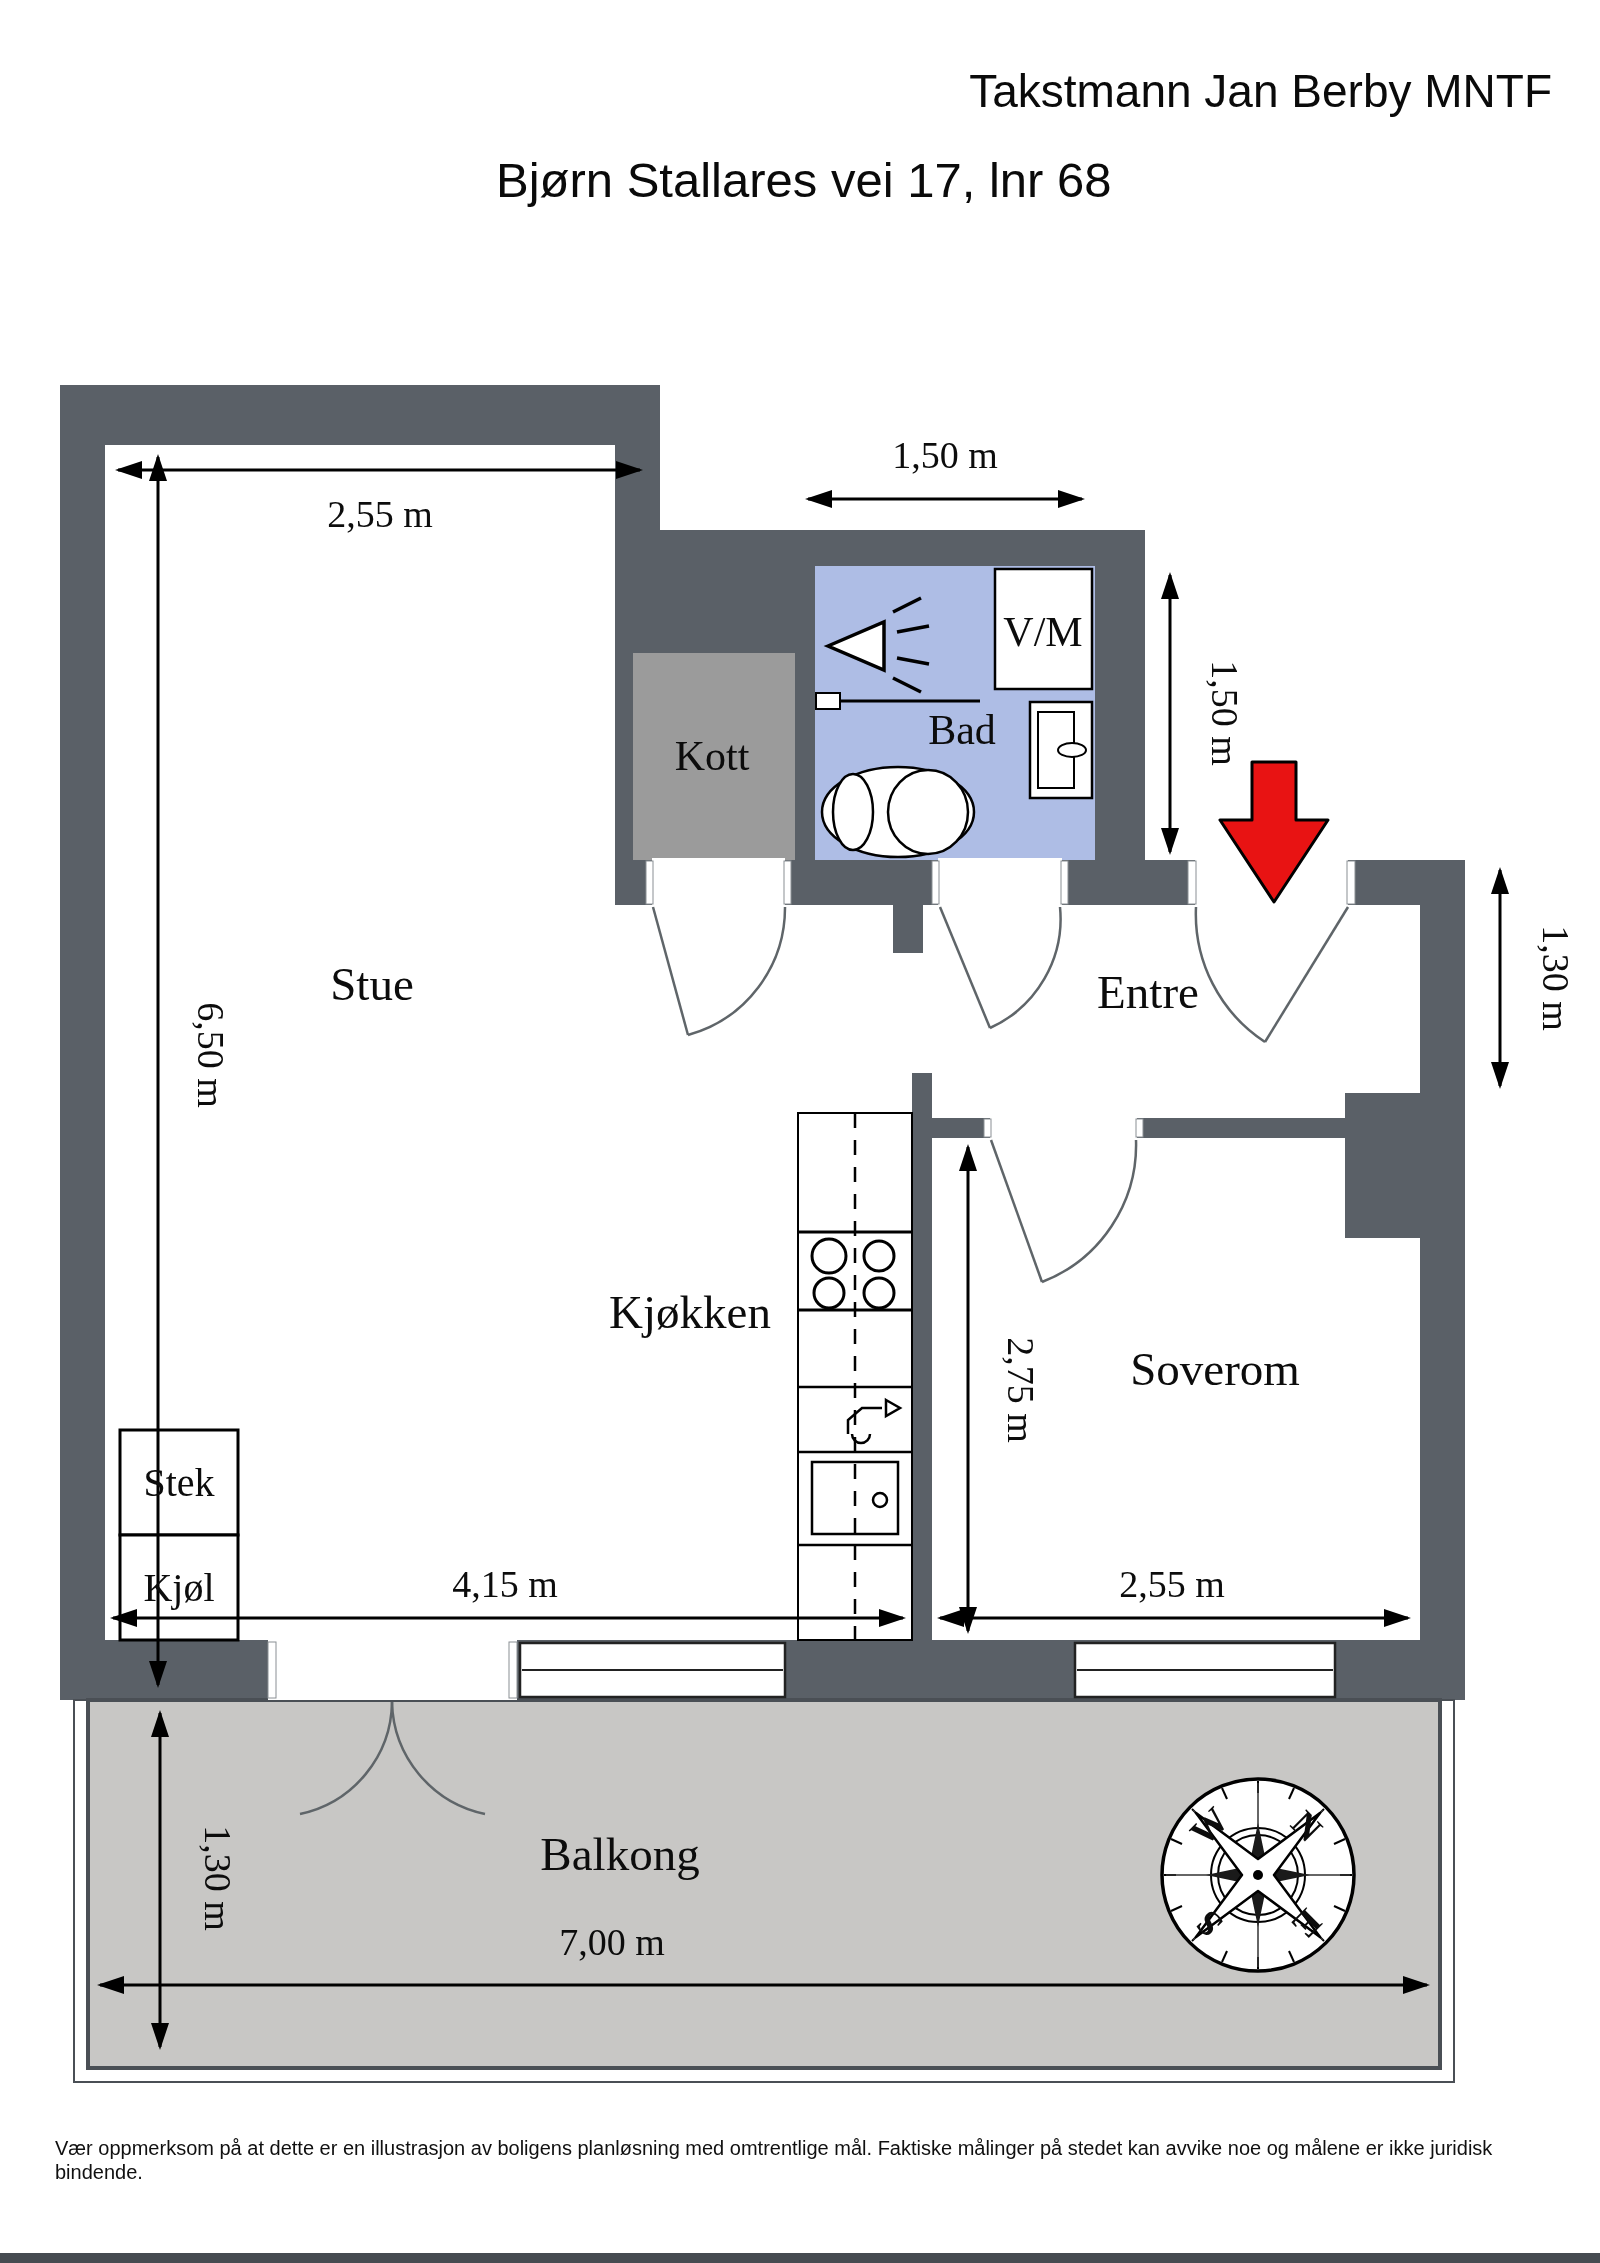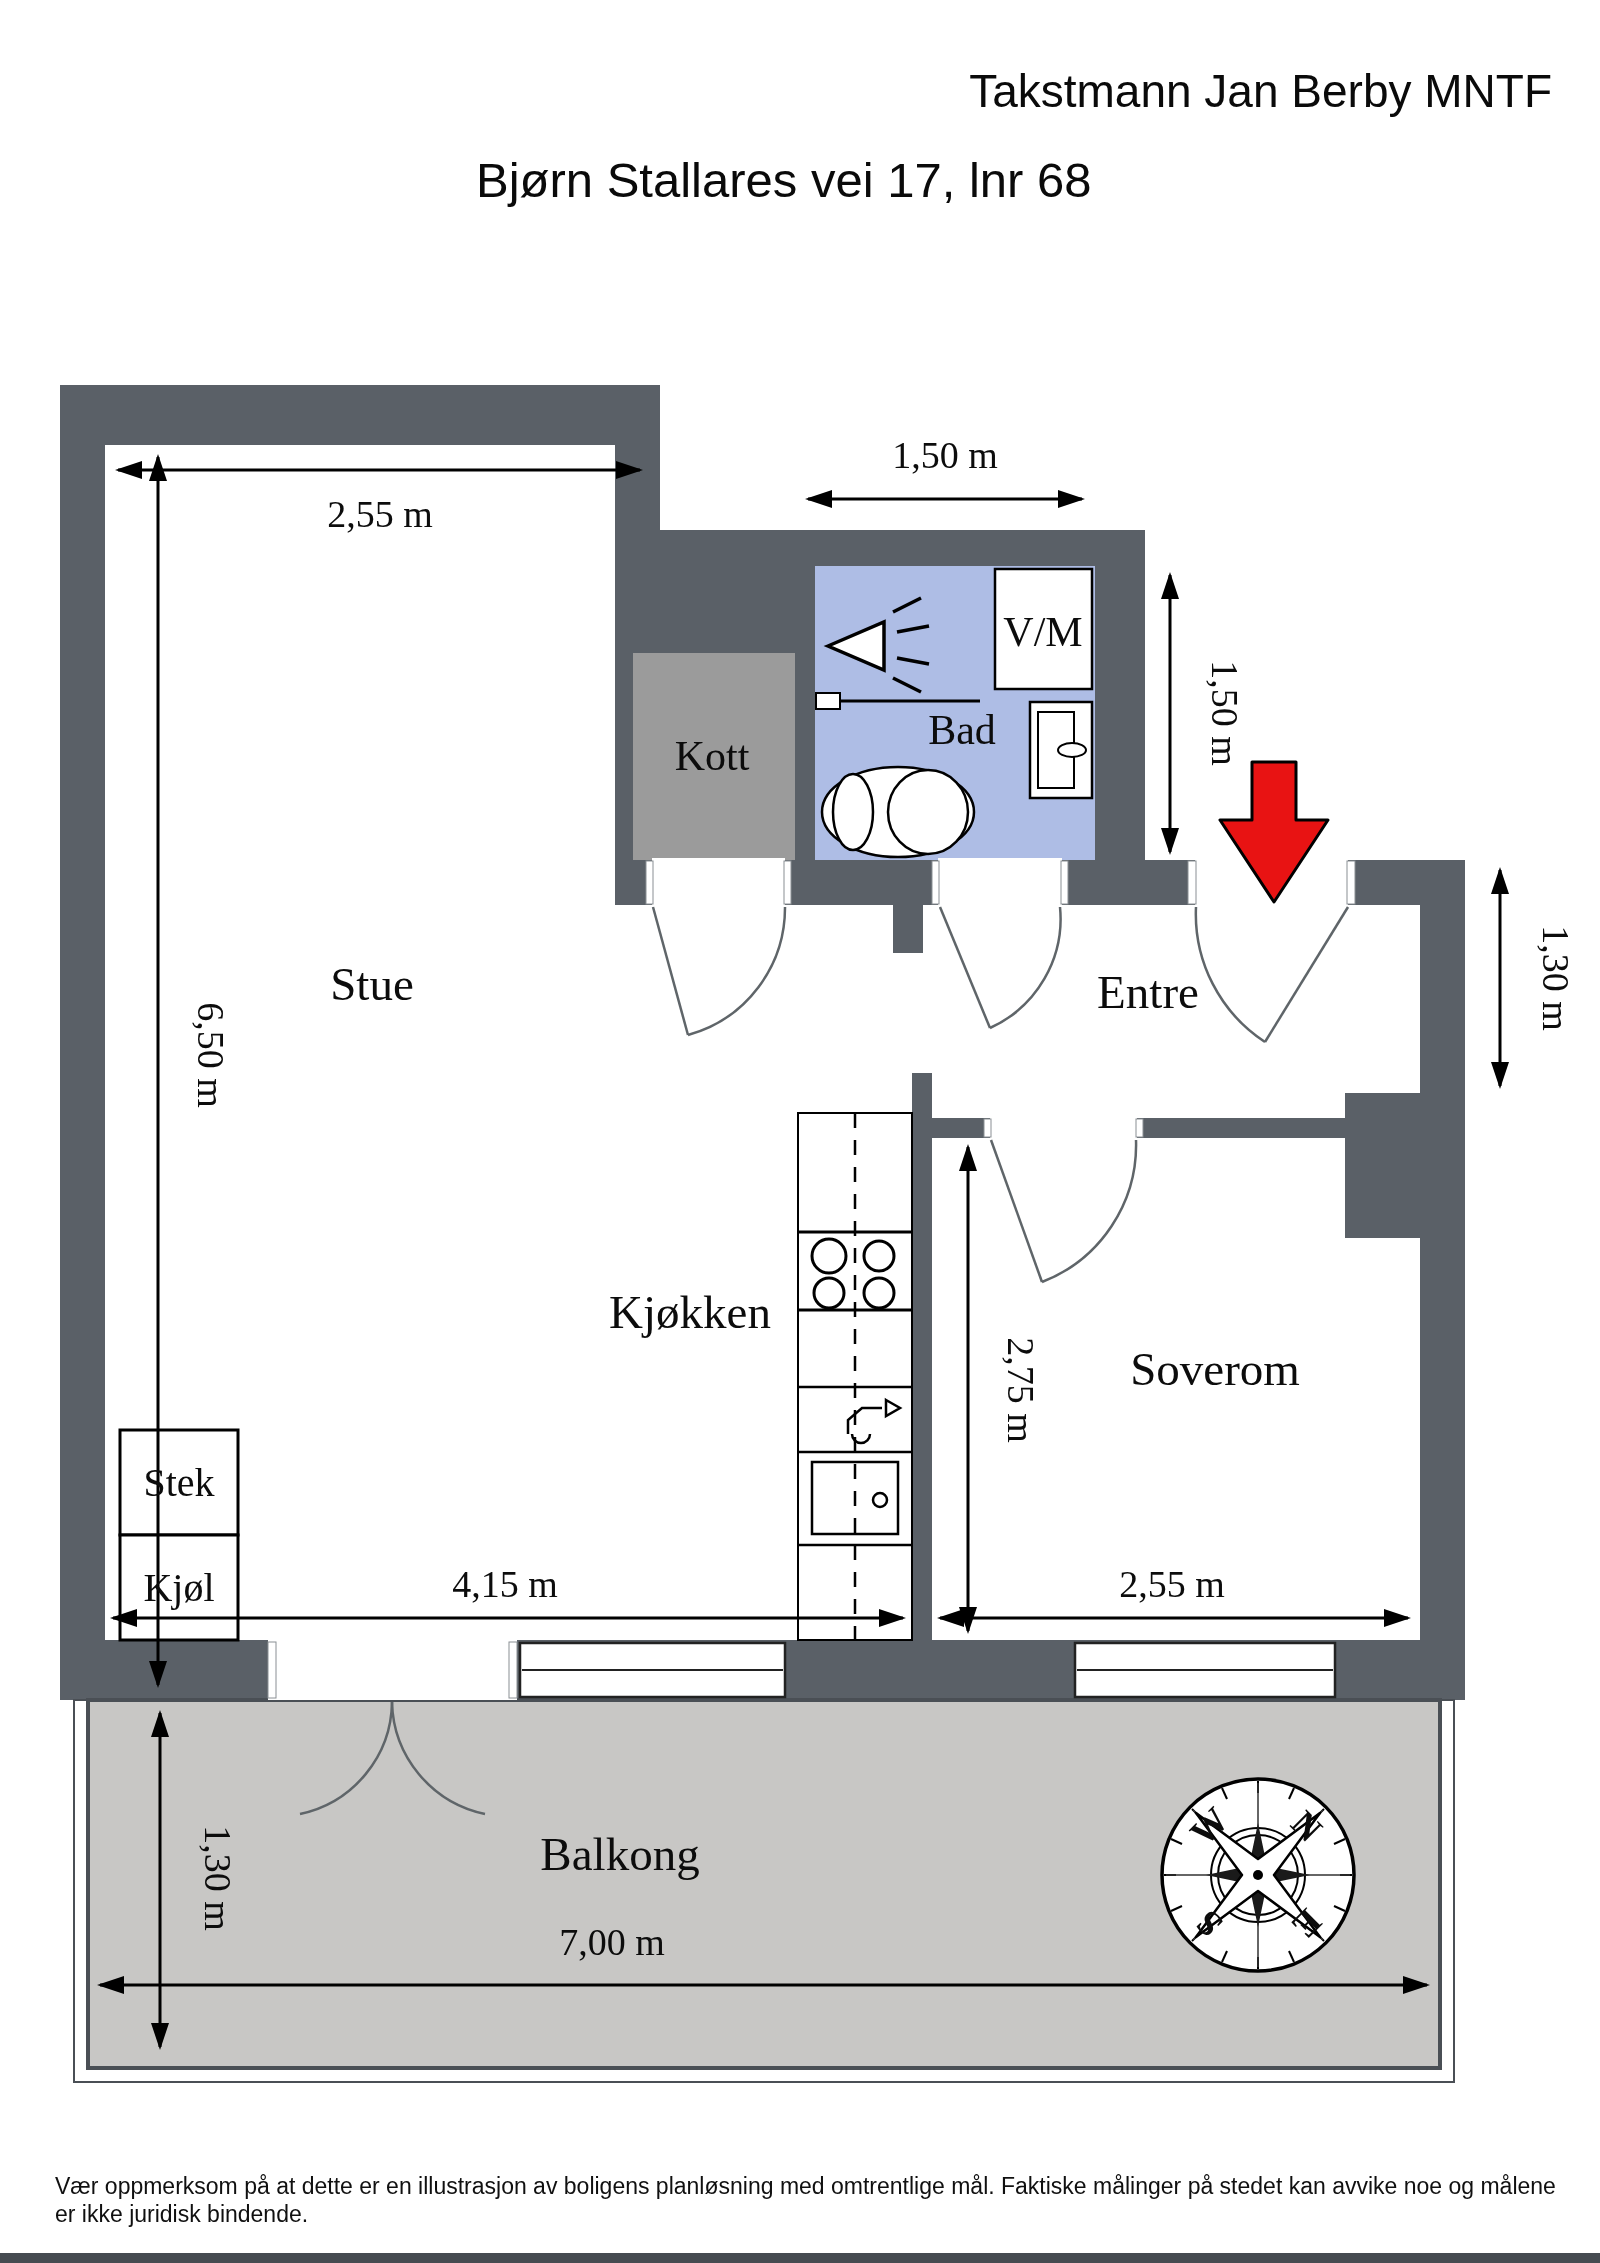--- a/index.html
+++ b/index.html
@@ -1,20 +1,20 @@
 <!DOCTYPE html>
 <html><head>
 <meta charset="utf-8">
 <style>
   html,body{margin:0;padding:0;background:#ffffff;}
   body{width:1600px;height:2263px;position:relative;font-family:"Liberation Sans",sans-serif;}
   .surveyor{position:absolute;top:64px;right:48px;font-size:46px;color:#0a0a0a;letter-spacing:0px;text-align:right;}
-  .title{position:absolute;top:152px;left:476px;font-size:49px;color:#0a0a0a;text-align:right;}
+  .title{position:absolute;top:152px;left:496px;font-size:49px;color:#0a0a0a;text-align:right;}
   .plan{position:absolute;left:0;top:0;}
-  .footer{position:absolute;left:55px;top:2136px;width:1515px;font-size:23px;line-height:1.22;color:#101010;margin-top:36px;}
+  .footer{position:absolute;left:55px;top:2136px;width:1515px;font-size:20px;line-height:1.22;color:#101010;}
   .footer p{margin:0;}
   .bottom-strip{position:absolute;left:0;top:2253px;width:1600px;height:10px;background:#464b51;}
   svg text{font-family:"Liberation Serif","DejaVu Serif",serif;fill:#0c0c0c;}
   .roomlabel{font-size:47px;}
   .smalllabel{font-size:42px;}
   .applabel{font-size:40px;}
   .dimlabel{font-size:38px;}
   .compassletter{font-size:36px;font-weight:bold;}
 </style>
 </head>

